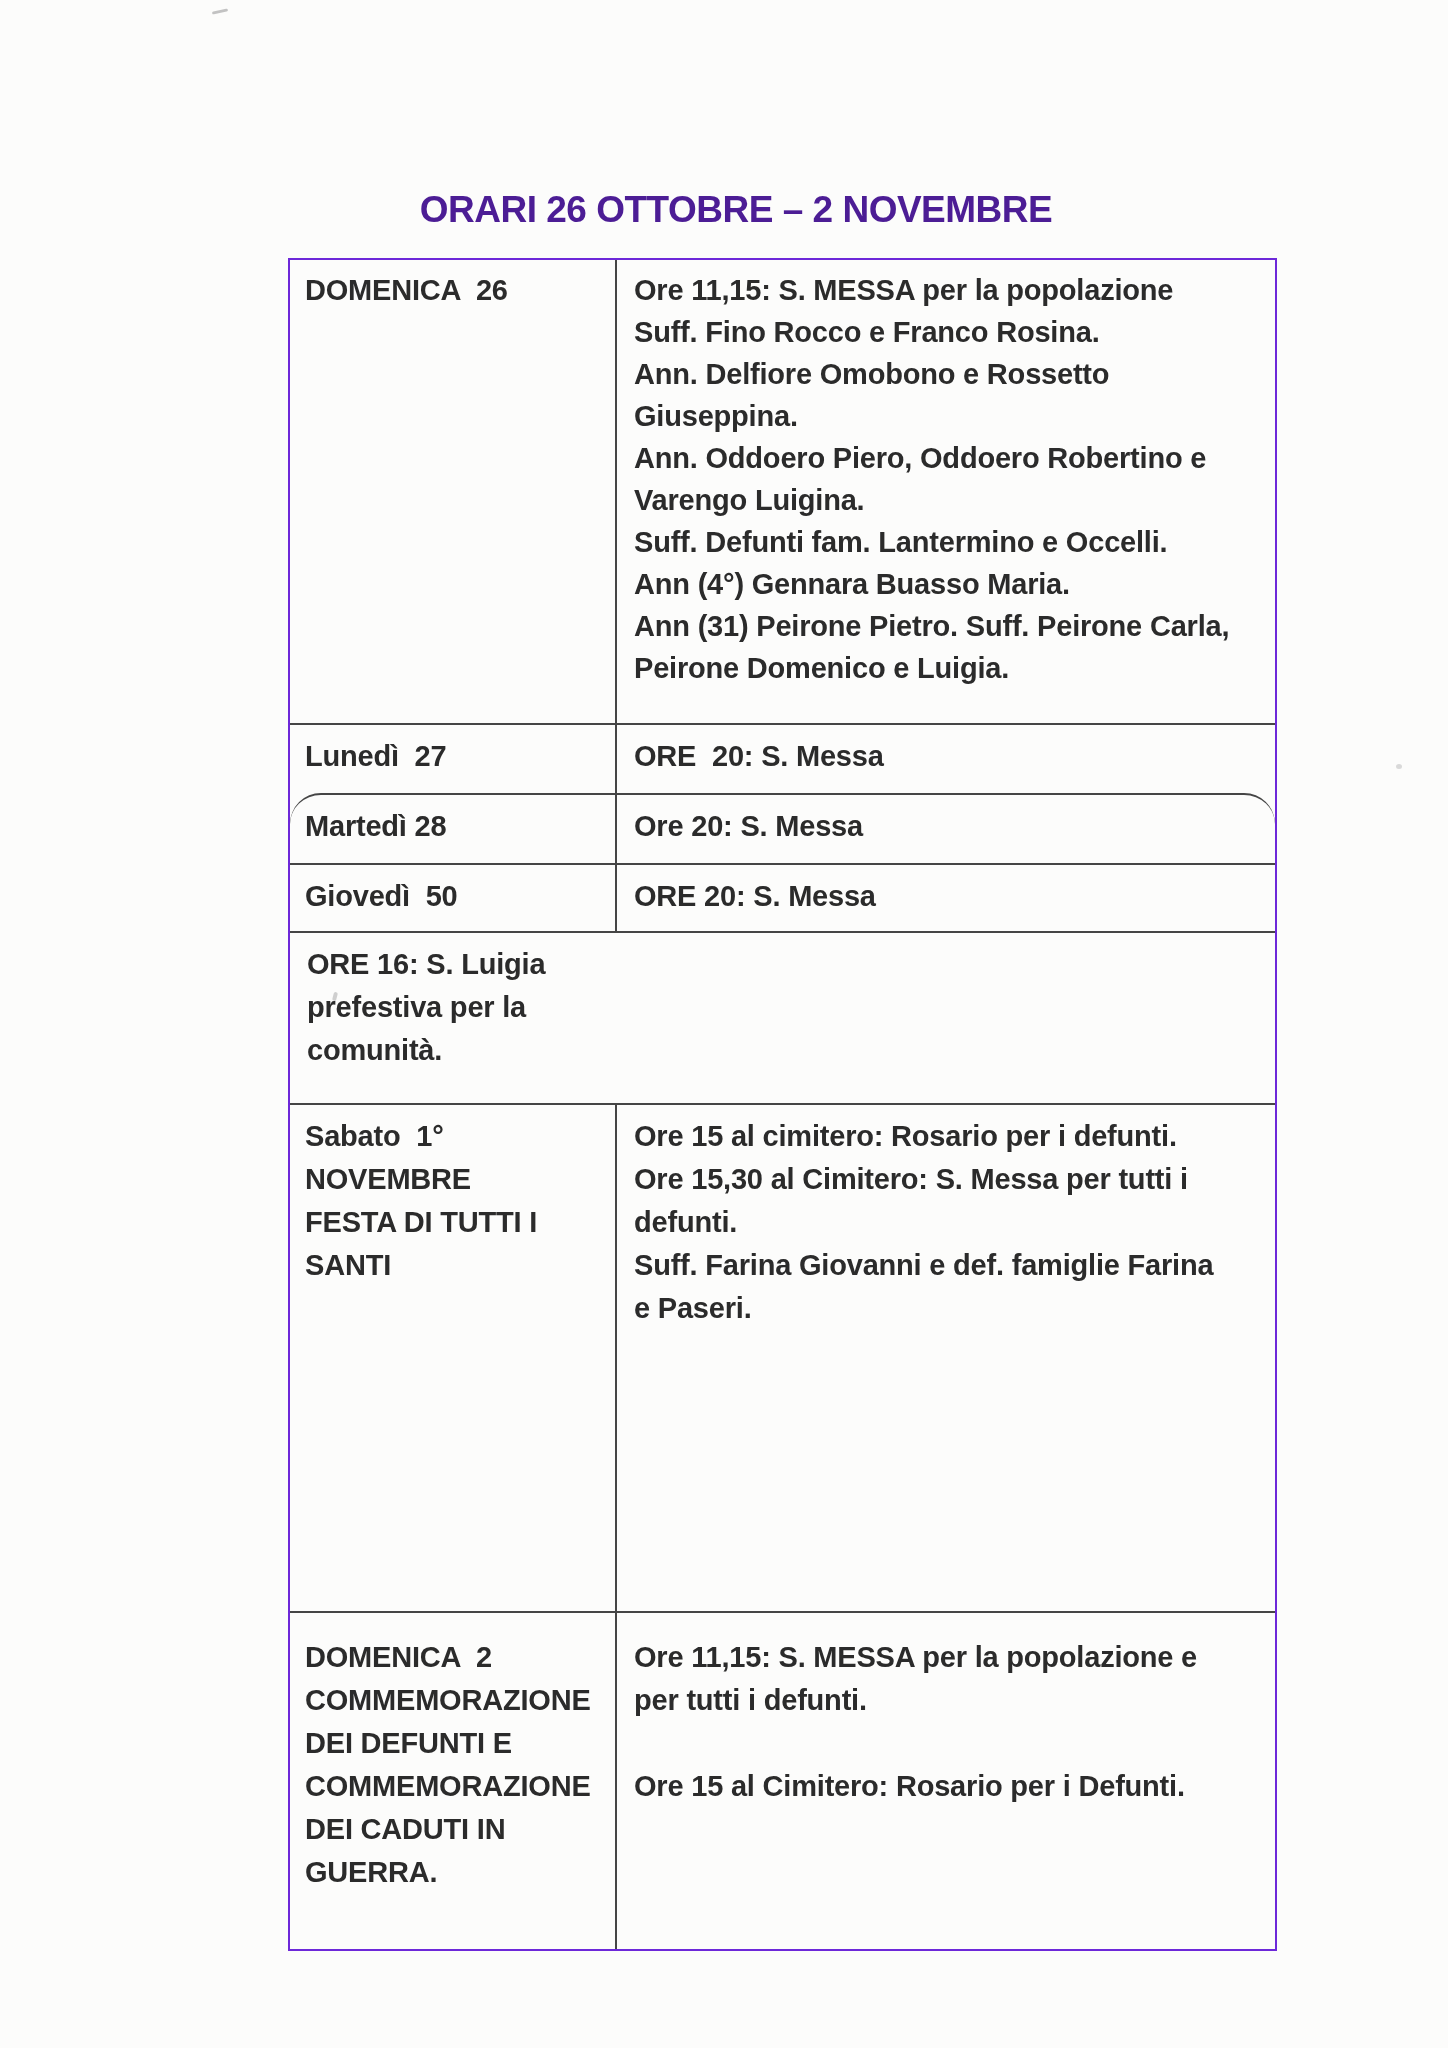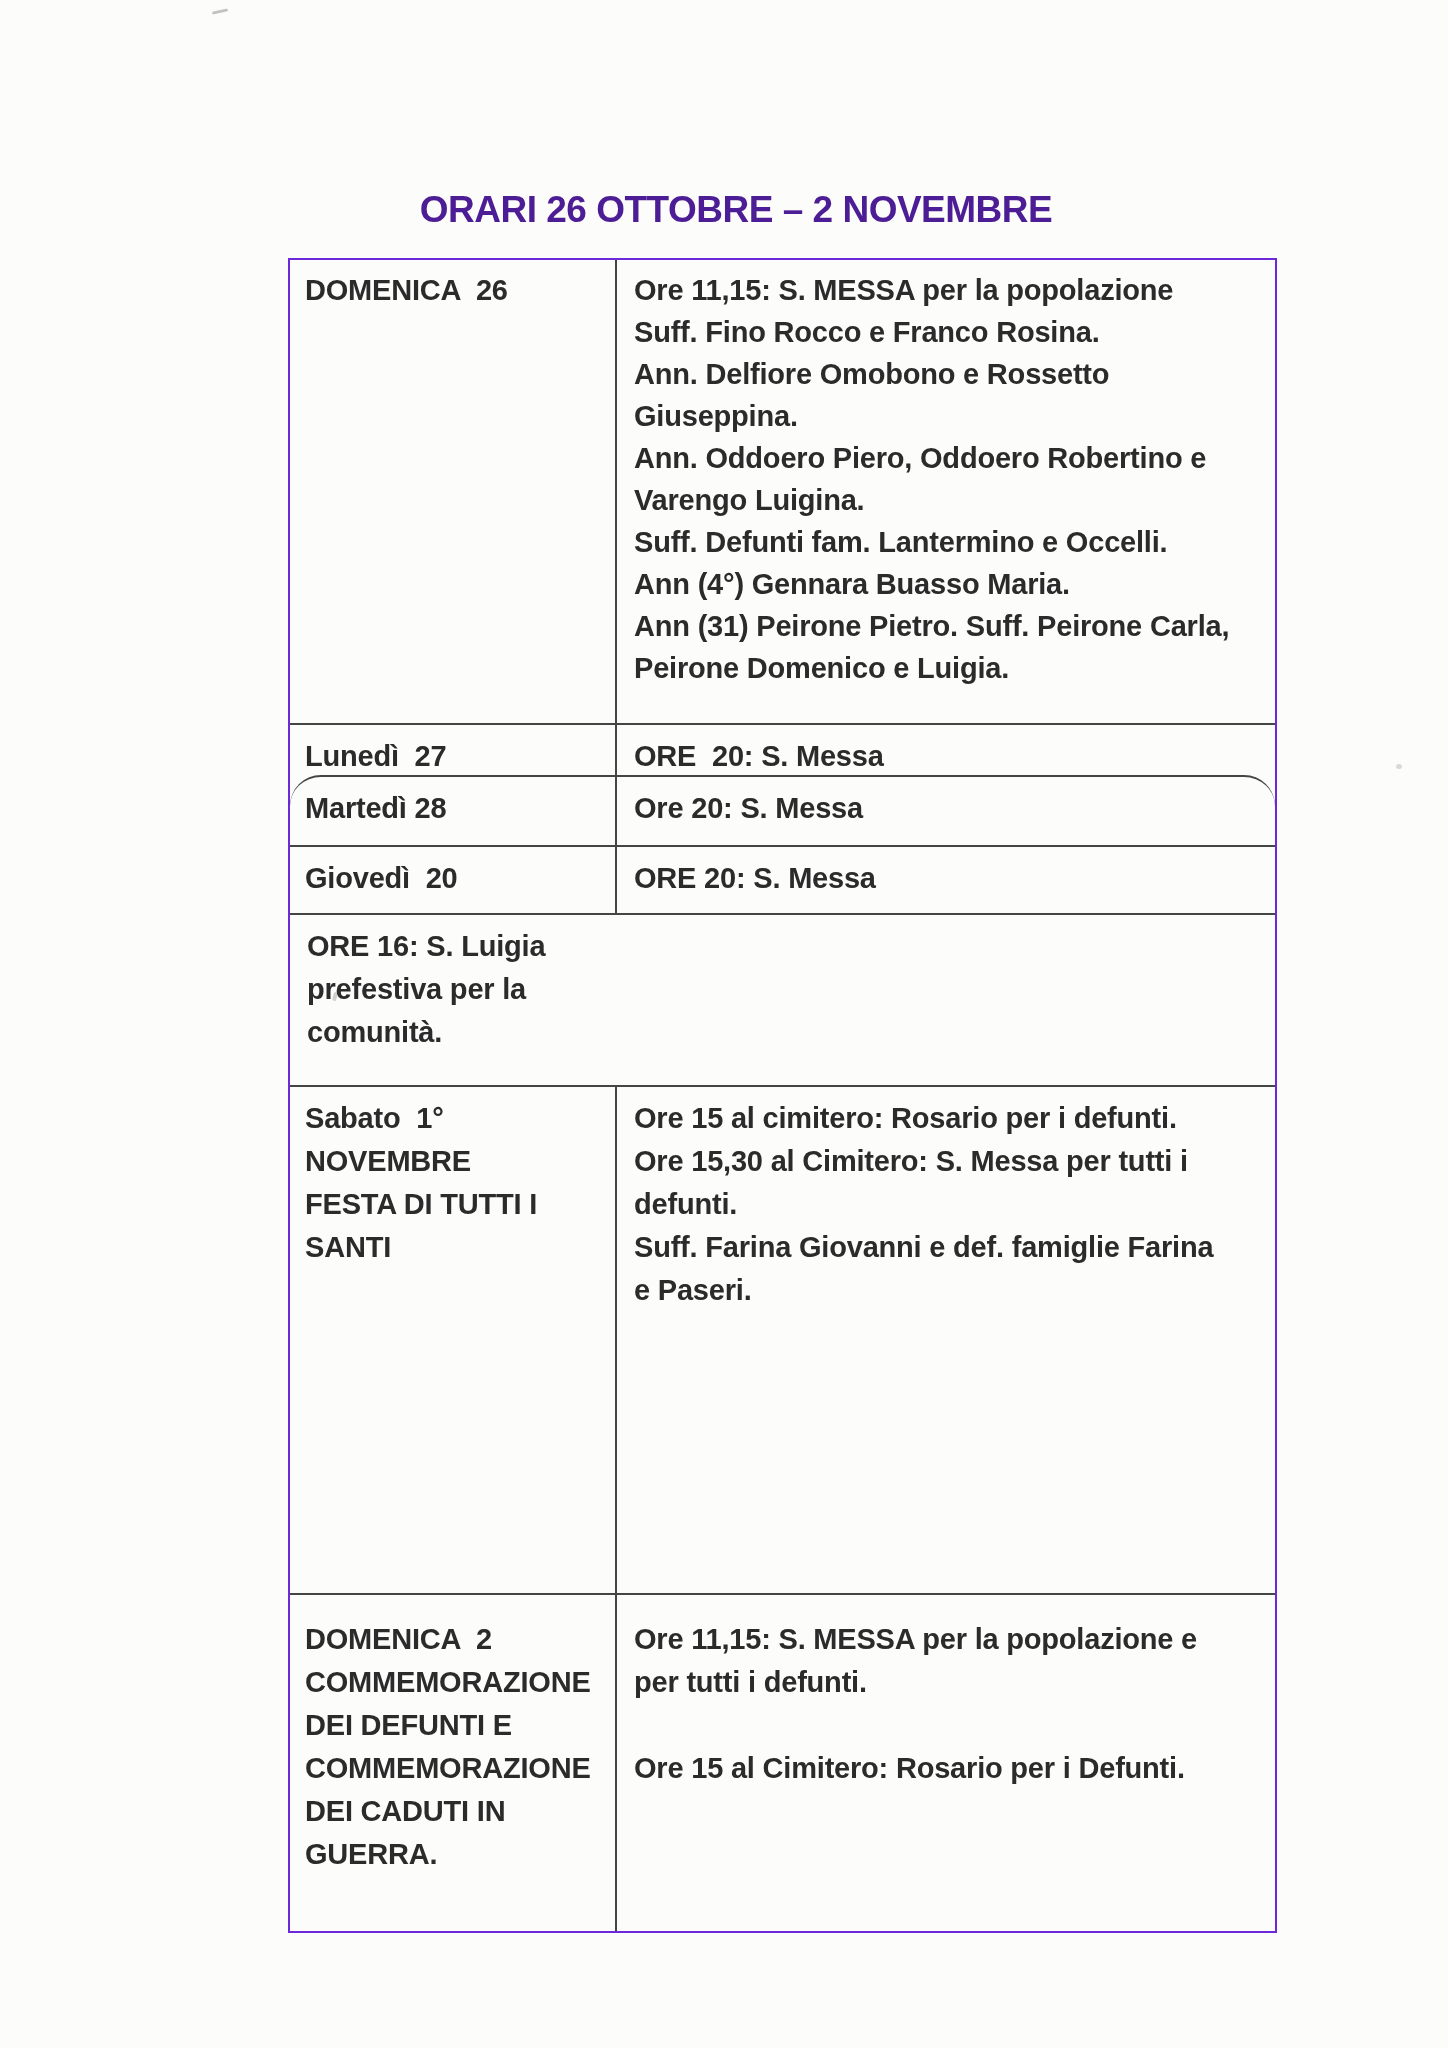--- a/index.html
+++ b/index.html
@@ -39,21 +39,21 @@
   }
   .row {
     display: grid;
     grid-template-columns: 327px 1fr;
     box-sizing: border-box;
   }
   .row + .row {
     border-top: 2px solid #454545;
   }
   .r1 { height: 463px; }
-  .r2 { height: 52px; }
+  .r2 { height: 70px; }
   .r3 { height: 70px; border-radius: 31px; }
   .r4 { height: 68px; }
   .r5 { height: 172px; }
   .r6 { height: 508px; }
   .r7 { height: 338px; }
   .cell {
     box-sizing: border-box;
     padding: 10px 6px 0 15px;
     font-size: 29px;
     line-height: 43px;
@@ -126,21 +126,21 @@
       <div class="cell day">Lunedì  27</div>
       <div class="cell details">ORE  20: S. Messa</div>
     </div>
 
     <div class="row r3">
       <div class="cell day">Martedì 28</div>
       <div class="cell details">Ore 20: S. Messa</div>
     </div>
 
     <div class="row r4">
-      <div class="cell day">Giovedì  20</div>
+      <div class="cell day">Giovedì  50</div>
       <div class="cell details">ORE 20: S. Messa</div>
     </div>
 
     <div class="row r5">
       <div class="cell details">ORE 16: S. Luigia prefestiva per la
 comunità.</div>
     </div>
 
     <div class="row r6">
       <div class="cell day">Sabato  1°

